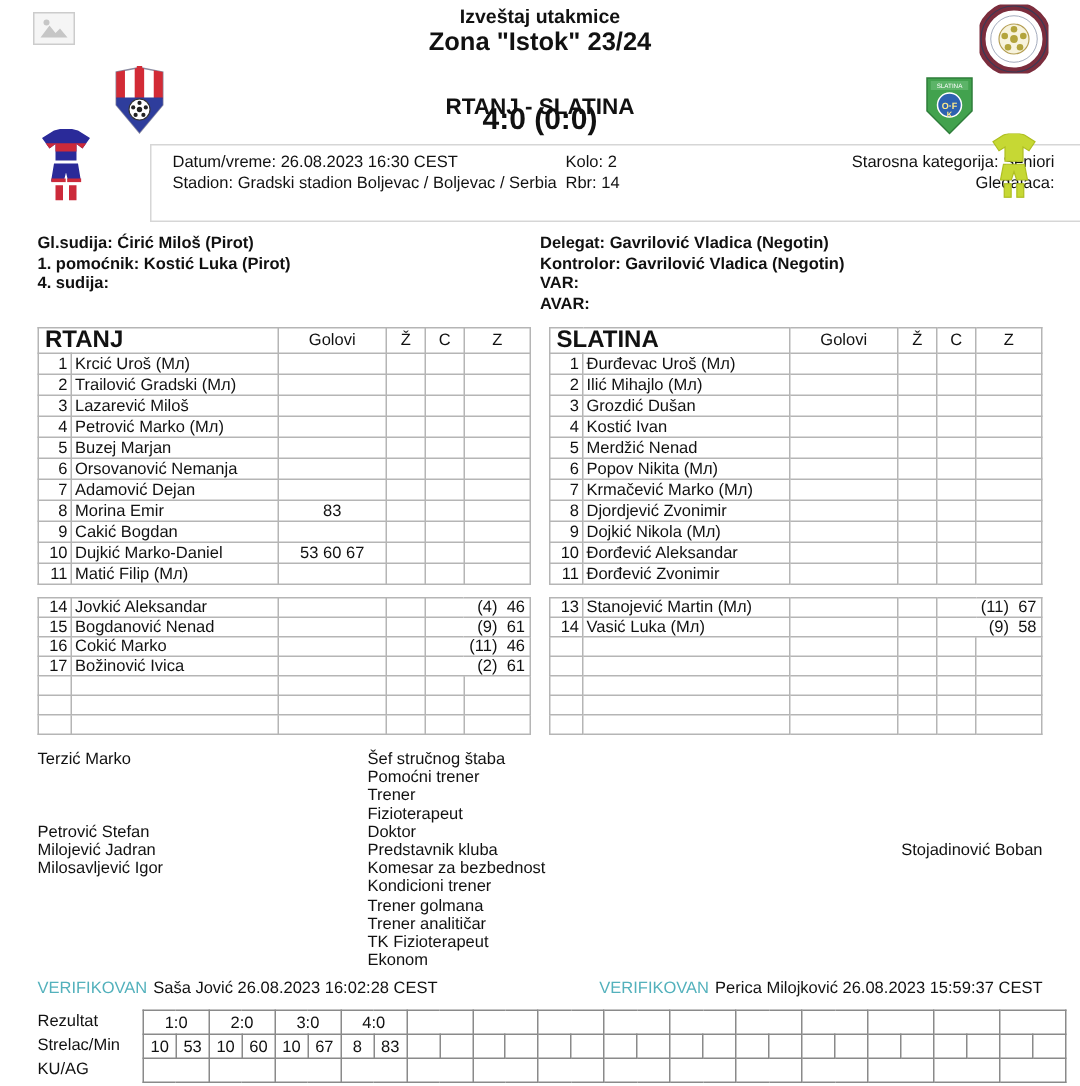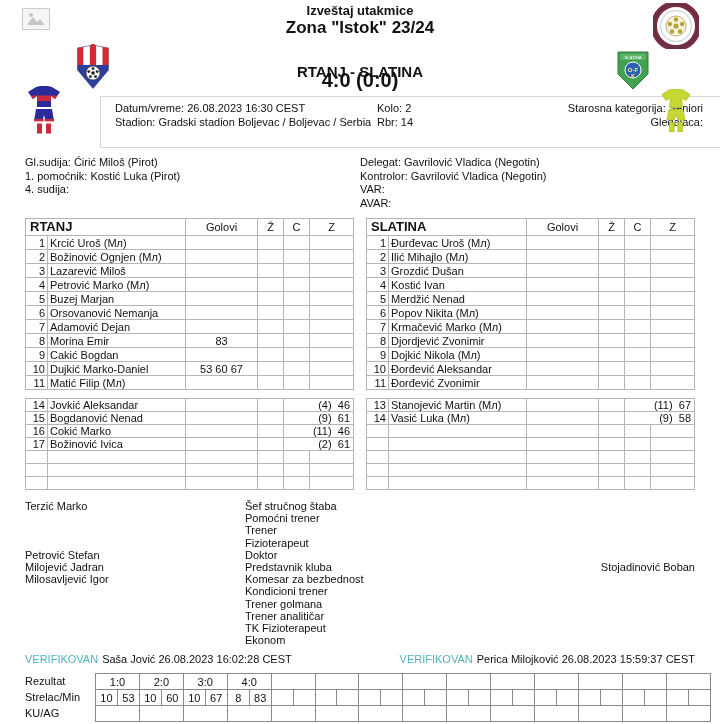--- a/index.html
+++ b/index.html
@@ -17,32 +17,32 @@
   .abs{position:absolute;}
   
   .infobox{
     margin:4px 0 0 100px;width:678px;min-height:52px;border:1px solid #d6d6d6;
     display:flex;box-sizing:border-box;padding:4px 0 4px;line-height:14px;
   }
   .infobox .c1{width:276px;padding-left:14px;box-sizing:border-box;}
   .infobox .c2{width:130px;}
   .infobox .c3{flex:1;text-align:right;padding-right:74px;}
   
-  .offs{display:flex;margin:8px 0 0 25px;line-height:13.5px;}
+  .offs{display:flex;margin:8px 0 0 25px;line-height:13.5px;font-weight:bold;}
   .offs .oc-l{width:335px;}
   
   .rosters{display:flex;gap:12px;margin:8px 25px 0;}
   .team{flex:1;min-width:0;}
   table.rt{width:100%;border-collapse:collapse;table-layout:fixed;}
   .rt th,.rt td{
     border:1px solid #b5b5b5;padding:0 2px;font-size:11px;line-height:12px;
     height:13px;overflow:hidden;white-space:nowrap;
   }
   .rt thead th{height:16px;}
-  .rt .team-name{text-align:left;font-size:13px;padding-left:4px;}
+  .rt .team-name{text-align:left;font-size:16px;padding-left:4px;}
   .rt .colhdr{font-weight:normal;text-align:center;}
   .rt td.num{text-align:right;padding-right:2px;}
   .rt td.goals{text-align:center;}
   .rt td.subinfo{text-align:right;white-space:pre;padding-right:3px;}
   .subs-tbl{margin-top:8px;}
   .subs-tbl td{height:12px;}
   .c-num{width:22px;} .c-goals{width:72px;} .c-card{width:26px;} .c-sub{width:44px;}
   
   .staff{margin:10px 25px 0;}
   .srow{display:flex;line-height:12.2px;}
@@ -196,21 +196,21 @@
           <tr>
             <td class="num">1</td>
             <td>Krcić Uroš (Мл)</td>
             <td class="goals"></td>
             <td></td>
             <td></td>
             <td></td>
           </tr>
           <tr>
             <td class="num">2</td>
-            <td>Božinović Ognjen (Мл)</td>
+            <td>Trailović Gradski (Мл)</td>
             <td class="goals"></td>
             <td></td>
             <td></td>
             <td></td>
           </tr>
           <tr>
             <td class="num">3</td>
             <td>Lazarević Miloš</td>
             <td class="goals"></td>
             <td></td>

